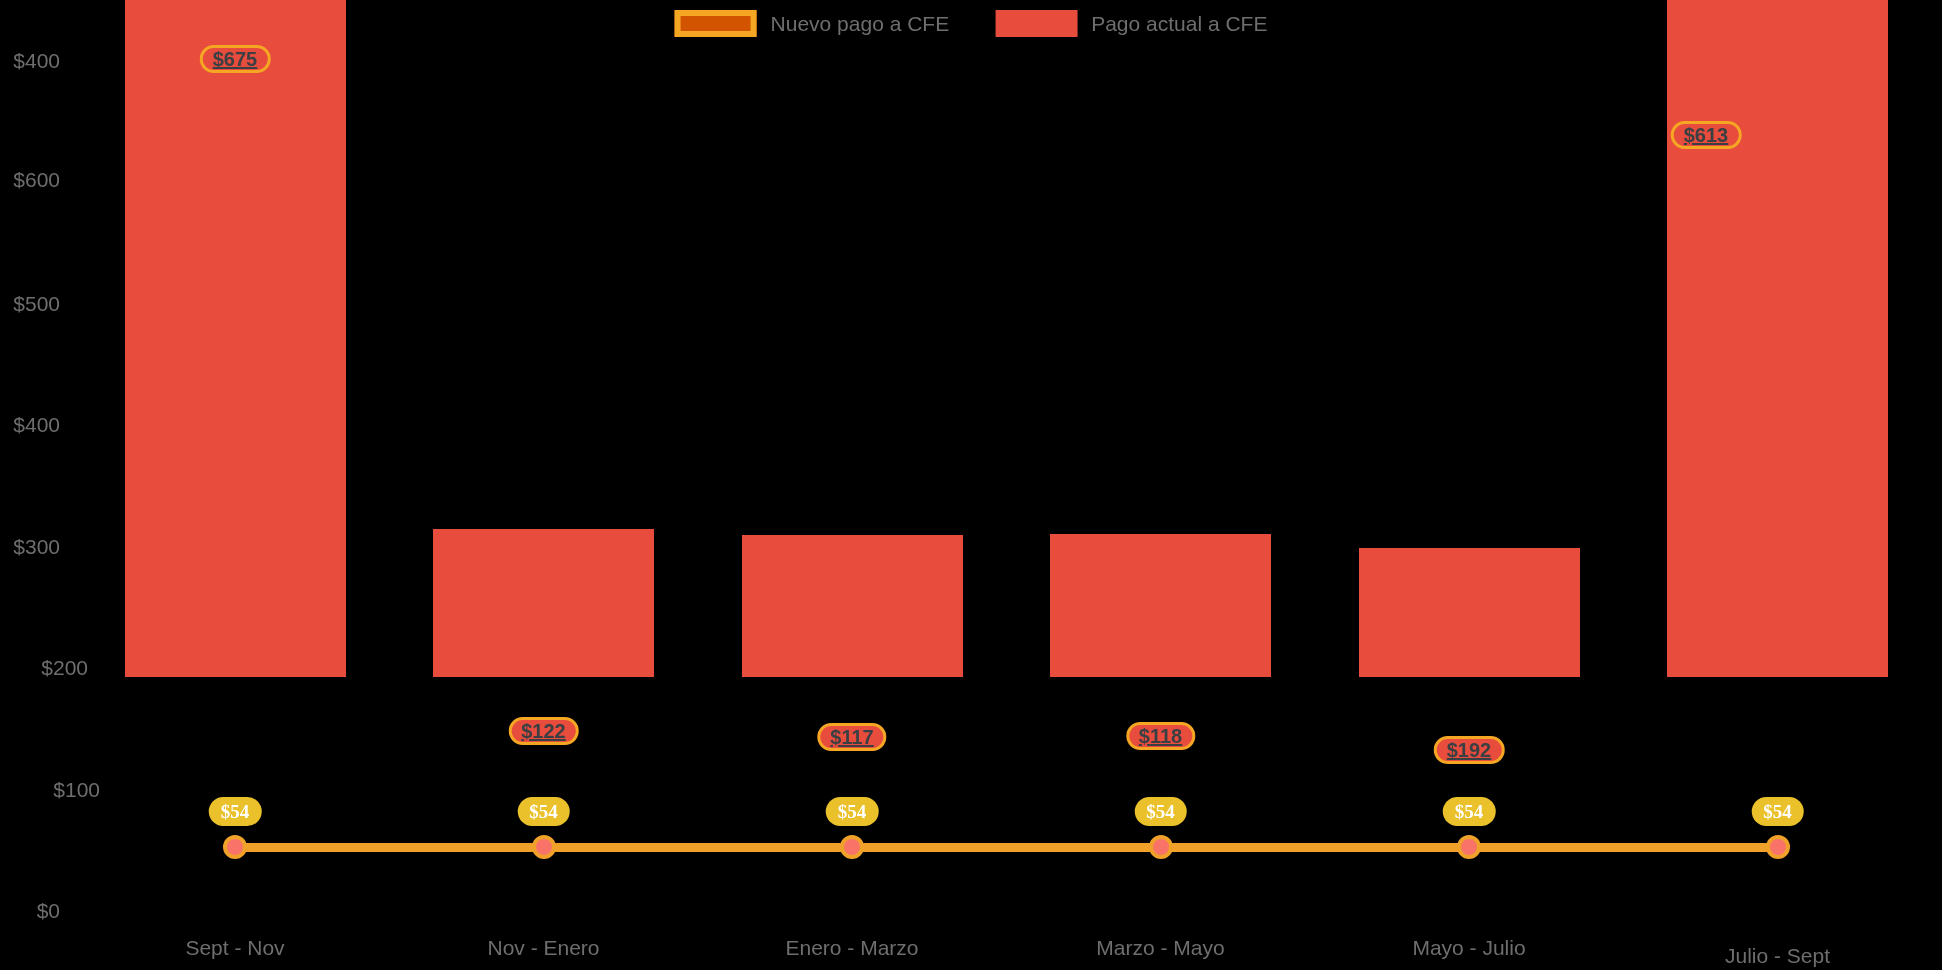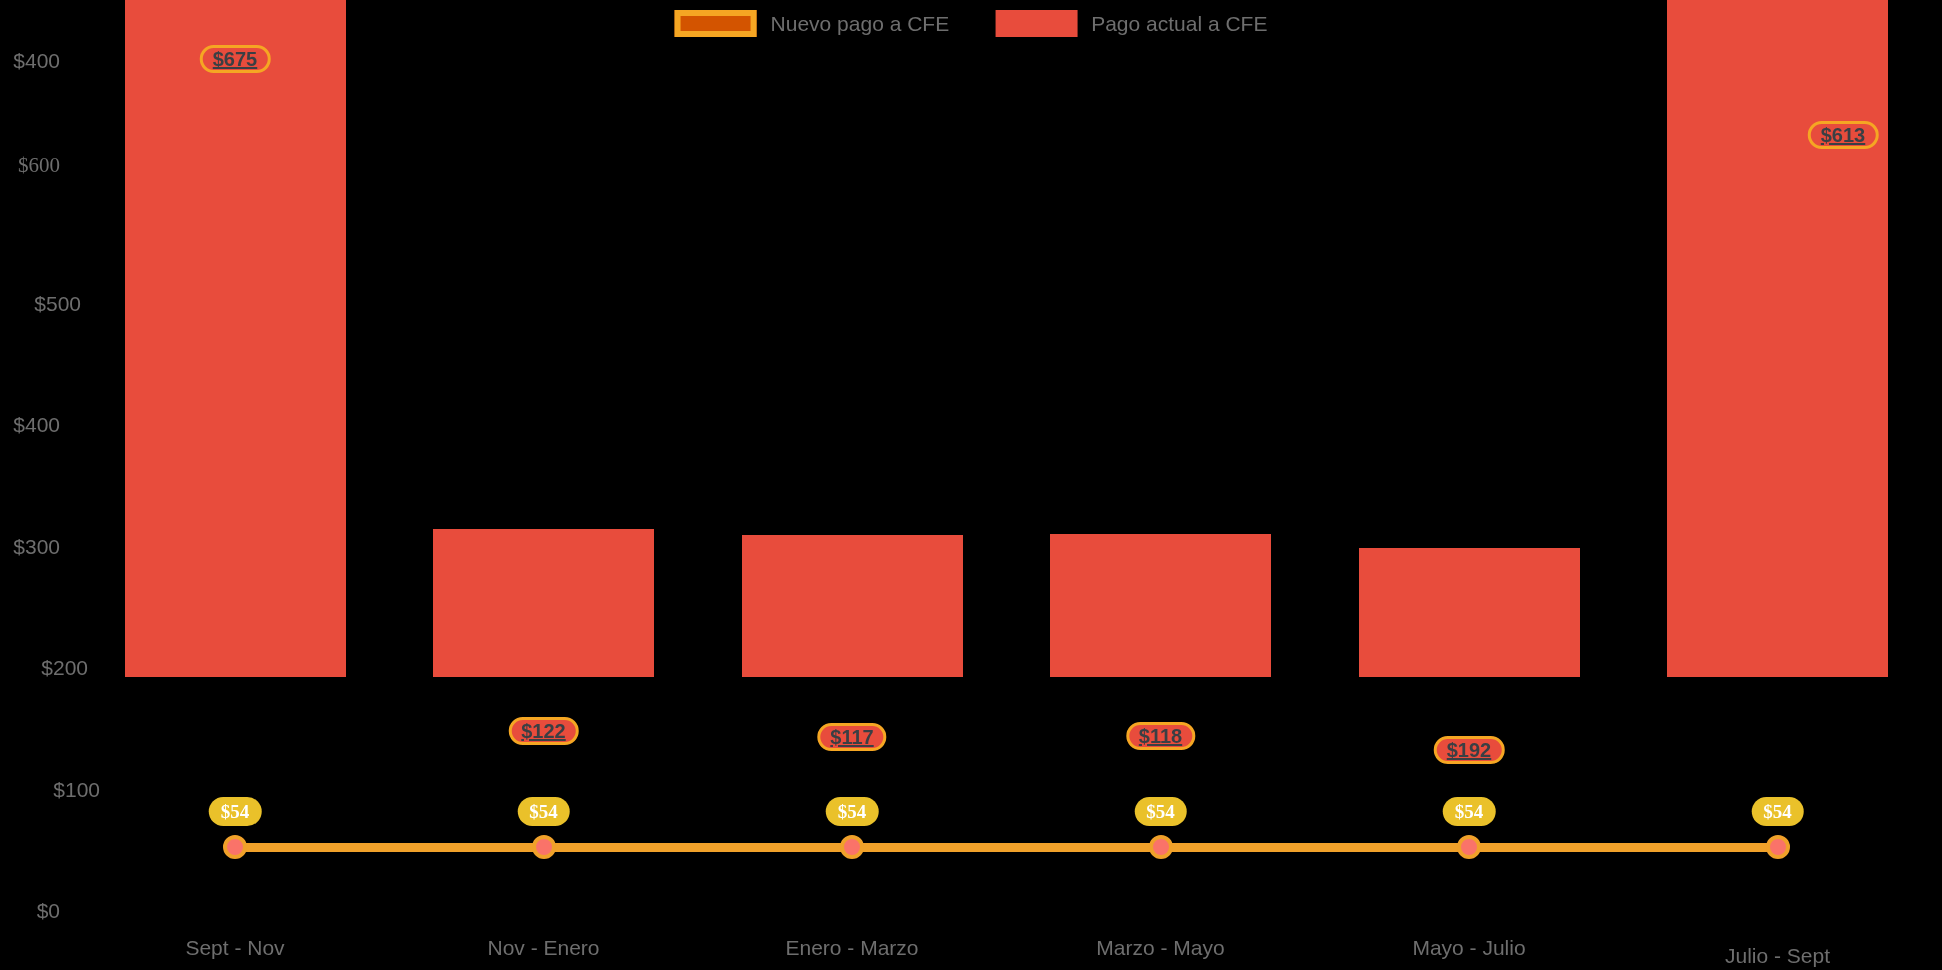--- a/index.html
+++ b/index.html
@@ -40,41 +40,41 @@
       <span class="swatch swatch-actual"></span>
       <span class="legend-label">Pago actual a CFE</span>
     </div>
   </div>
   <div id="plot">
       <div class="ytick" style="top: 897px;">$0</div>
       <div class="ytick" style="top: 775.571px; margin-left: 40px;">$100</div>
       <div class="ytick" style="top: 654.143px; padding-left: 28px;">$200</div>
       <div class="ytick" style="top: 532.714px;">$300</div>
       <div class="ytick" style="top: 411.286px;">$400</div>
-      <div class="ytick" style="top: 289.857px; padding-left: 21px;">$500</div>
-      <div class="ytick" style="top: 151px; font-family: Liberation Serif, serif;">$600</div>
+      <div class="ytick" style="top: 289.857px;">$500</div>
+      <div class="ytick" style="top: 166px;">$600</div>
       <div class="ytick" style="top: 47px;">$400</div>
       <div class="xlabel" style="left: 235px;">Sept - Nov</div>
       <div class="xlabel" style="left: 543.5px;">Nov - Enero</div>
       <div class="xlabel" style="left: 852px;">Enero - Marzo</div>
       <div class="xlabel" style="left: 1160.5px;">Marzo - Mayo</div>
       <div class="xlabel" style="left: 1469px;">Mayo - Julio</div>
       <div class="xlabel" style="left: 1777.5px; margin-top: 8px;">Julio - Sept</div>
       <div class="bar" style="left: 124.5px; height: 819.643px;"></div>
       <div class="pill-red" style="left: 235px; top: 45.3571px;">$675</div>
       <div class="bar" style="left: 433px; height: 148.143px;"></div>
       <div class="pill-red" style="left: 543.5px; top: 716.857px;">$122</div>
       <div class="bar" style="left: 741.5px; height: 142.071px;"></div>
       <div class="pill-red" style="left: 852px; top: 722.929px;">$117</div>
       <div class="bar" style="left: 1050px; height: 143.286px;"></div>
       <div class="pill-red" style="left: 1160.5px; top: 721.714px;">$118</div>
       <div class="bar" style="left: 1358.5px; height: 128.714px;"></div>
       <div class="pill-red" style="left: 1469px; top: 736.286px;">$192</div>
       <div class="bar" style="left: 1667px; height: 744.357px;"></div>
-      <div class="pill-red" style="left: 1843px; top: 120.643px;">$613</div>
+      <div class="pill-red" style="left: 1706px; top: 120.643px;">$613</div>
       <div class="series-line" style="left: 235px; width: 1542.5px; top: 842.929px;"></div>
       <div class="dot" style="left: 223px; top: 835.429px;"></div>
       <div class="pill-gold" style="left: 235px; top: 797.429px;">$54</div>
       <div class="dot" style="left: 531.5px; top: 835.429px;"></div>
       <div class="pill-gold" style="left: 543.5px; top: 797.429px;">$54</div>
       <div class="dot" style="left: 840px; top: 835.429px;"></div>
       <div class="pill-gold" style="left: 852px; top: 797.429px;">$54</div>
       <div class="dot" style="left: 1148.5px; top: 835.429px;"></div>
       <div class="pill-gold" style="left: 1160.5px; top: 797.429px;">$54</div>
       <div class="dot" style="left: 1457px; top: 835.429px;"></div>

